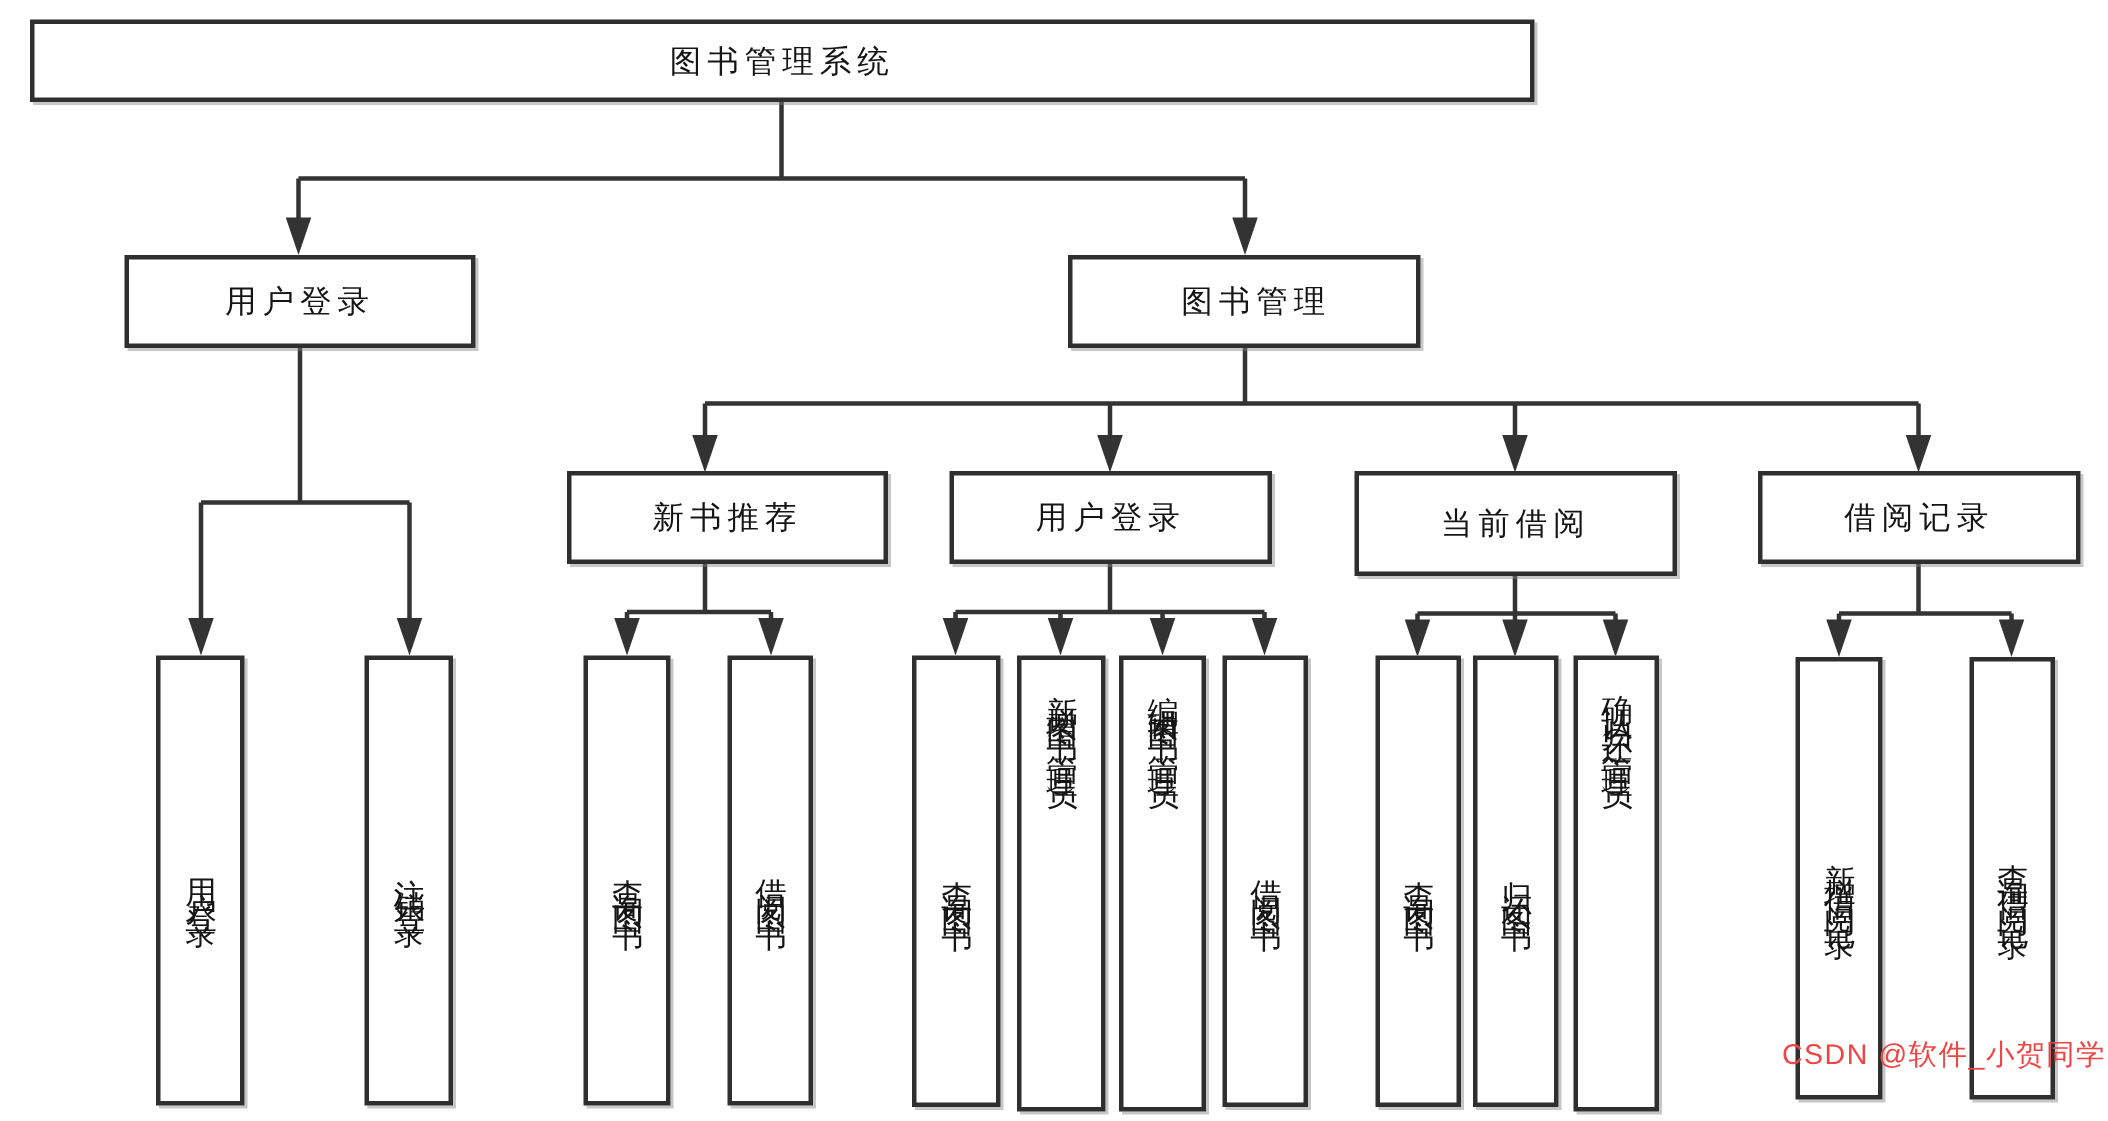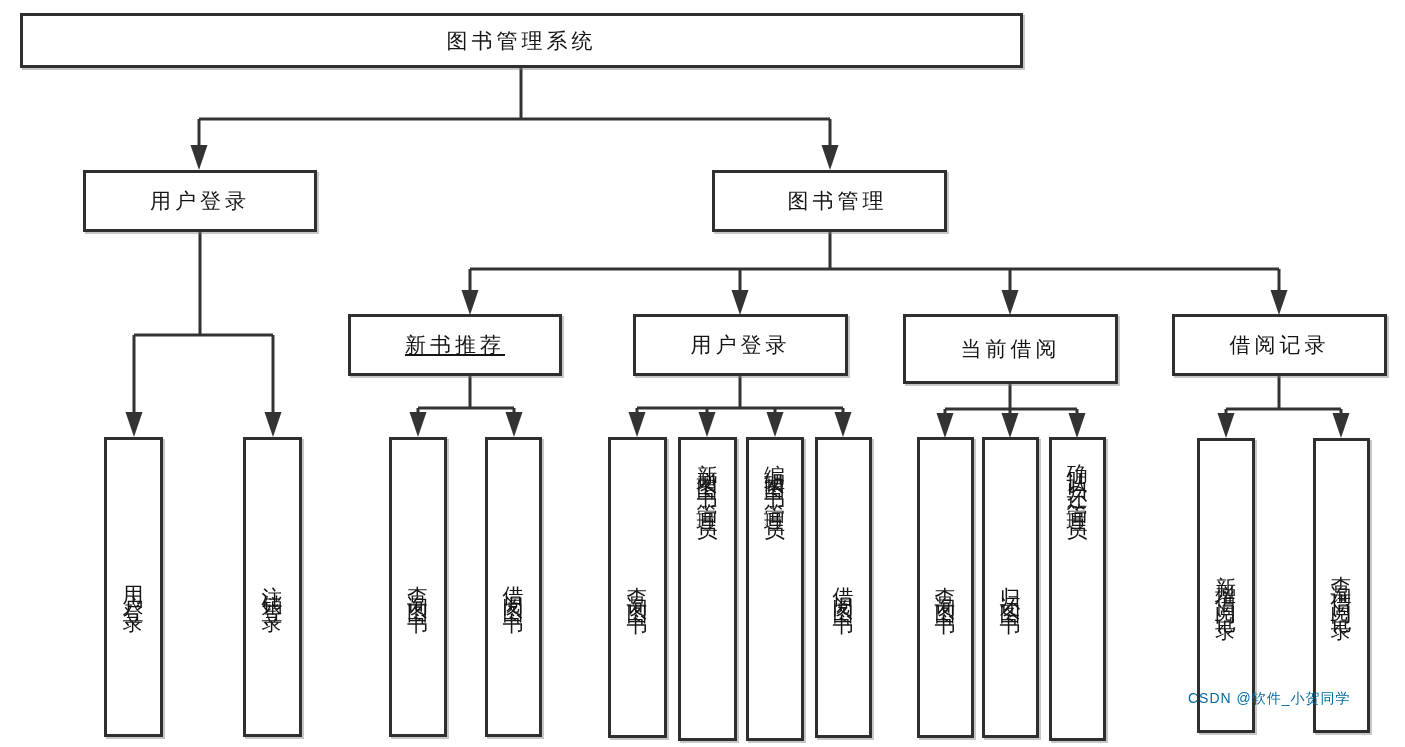--- a/index.html
+++ b/index.html
@@ -36,44 +36,44 @@
     font-size: 21px;
     letter-spacing: 9px;
     line-height: 1;
   }
   .vbox.fill { justify-content: flex-start; }
   .vbox.fill .lbl { padding-top: 7px; letter-spacing: 8px; }
   
   #root            { left: 20px;   top: 13px;  width: 1003px; height: 55px; }
   #n-user-login    { left: 83px;   top: 170px; width: 234px;  height: 62px; }
   #n-book-mgmt     { left: 712px;  top: 170px; width: 235px;  height: 62px; padding-left: 16px; }
-  #n-new-book      { left: 348px;  top: 314px; width: 214px;  height: 62px; text-decoration: underline; }
+  #n-new-book      { left: 378px;  top: 314px; width: 214px;  height: 62px; }
   #n-book-borrow   { left: 633px;  top: 314px; width: 215px;  height: 62px; }
   #n-current-borrow{ left: 903px;  top: 314px; width: 215px;  height: 70px; }
   #n-borrow-record { left: 1172px; top: 314px; width: 215px;  height: 62px; }
   #lf-login        { left: 104px;  top: 437px; width: 59px;   height: 300px; }
   #lf-logout       { left: 243px;  top: 437px; width: 59px;   height: 300px; }
   #lf-nb-query     { left: 389px;  top: 437px; width: 58px;   height: 300px; }
   #lf-nb-borrow    { left: 485px;  top: 437px; width: 57px;   height: 300px; }
   #lf-bb-query     { left: 608px;  top: 437px; width: 59px;   height: 301px; }
   #lf-bb-add       { left: 678px;  top: 437px; width: 59px;   height: 304px; }
   #lf-bb-edit      { left: 746px;  top: 437px; width: 58px;   height: 304px; }
   #lf-bb-borrow    { left: 815px;  top: 437px; width: 57px;   height: 301px; }
   #lf-cb-query     { left: 917px;  top: 437px; width: 57px;   height: 301px; }
   #lf-cb-return    { left: 982px;  top: 437px; width: 57px;   height: 301px; }
   #lf-cb-confirm   { left: 1049px; top: 437px; width: 57px;   height: 304px; }
   #lf-br-add       { left: 1197px; top: 438px; width: 58px;   height: 295px; }
   #lf-br-query     { left: 1313px; top: 438px; width: 57px;   height: 295px; }
   .watermark {
     position: absolute;
     left: 1188px;
     top: 690px;
-    font-size: 14px;
+    font-size: 19px;
     letter-spacing: 1px;
-    color: #0369a1;
+    color: #ef4444;
     white-space: nowrap;
   }
 </style>
 </head>
 <body>
 
 <div class="canvas">
 
   <svg class="wires" width="1405" height="747" viewBox="0 0 1405 747" aria-hidden="true">
     <g stroke="#333333" stroke-width="3" fill="none">

